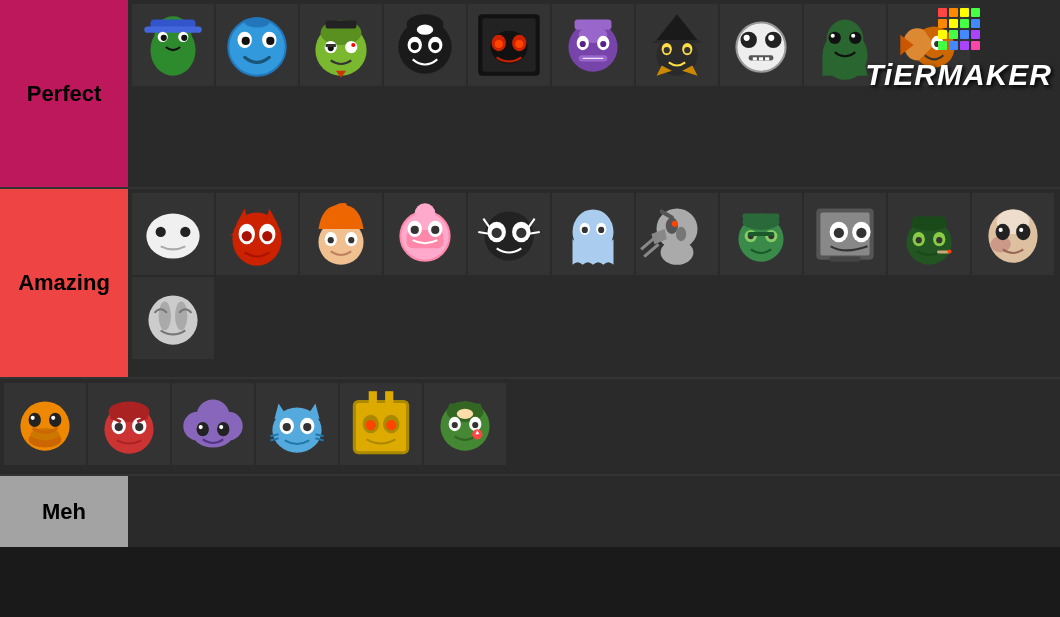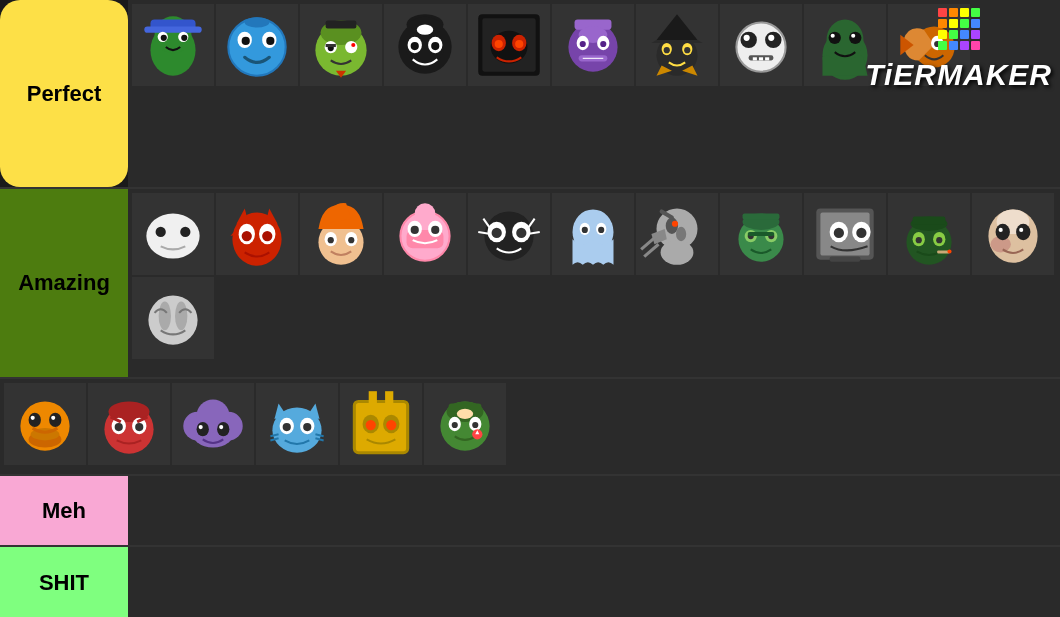--- a/index.html
+++ b/index.html
@@ -57,24 +57,24 @@
       background: #333;
       position: relative;
     }
 
     .tier-item svg, .tier-item canvas {
       width: 100%;
       height: 100%;
     }
 
     
-    .tier-perfect { background-color: #fde047; border-radius: 20px; }
-    .tier-amazing { background-color: #4d7c0f; }
+    .tier-perfect { background-color: #be185d; }
+    .tier-amazing { background-color: #ef4444; }
     .tier-good { background-color: #ffff7f; }
-    .tier-meh { background-color: #f9a8d4; }
+    .tier-meh { background-color: #a3a3a3; }
     .tier-shit { background-color: #7fff7f; }
 
     .tier-row:last-child {
       border-bottom: none;
     }
   </style>
 </head>
 <body>
 
 <div class="tier-list">
@@ -499,19 +499,14 @@
       </div>
     </div>
   </div>
 
   <div class="tier-row" style="flex: 0 0 71px;">
     <div class="tier-label tier-meh">Meh</div>
     <div class="tier-content">
     </div>
   </div>
 
-  <div class="tier-row" style="flex: 0 0 71px;">
-    <div class="tier-label tier-shit">SHIT</div>
-    <div class="tier-content">
-    </div>
-  </div>
 
 </div>
 
 </body></html>

